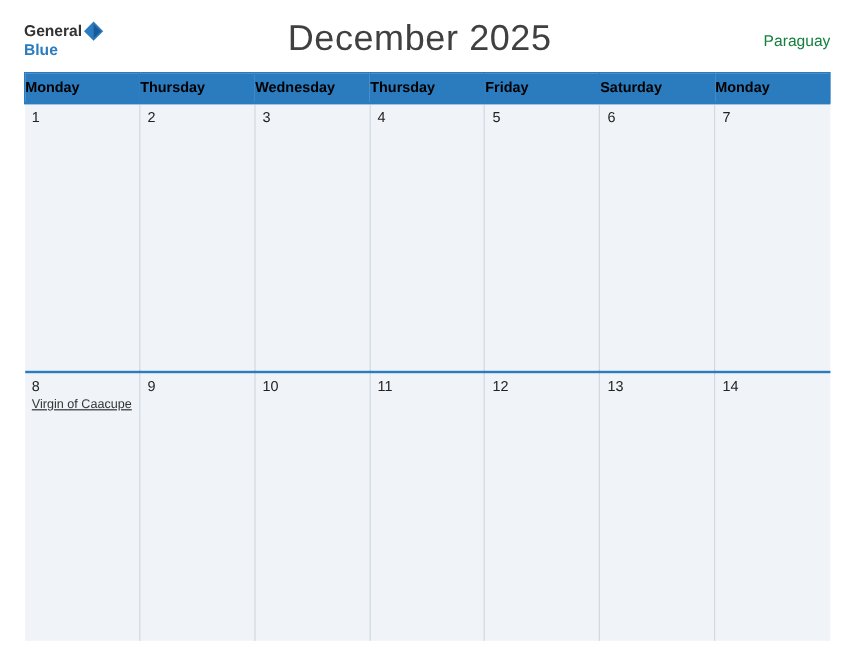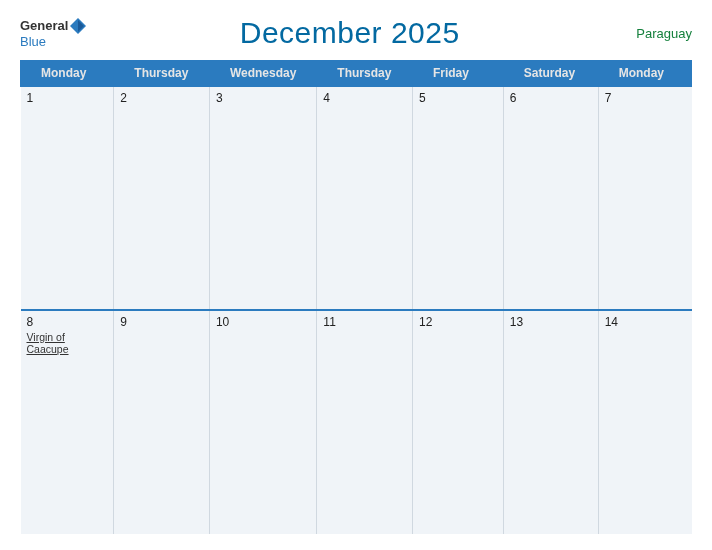--- a/index.html
+++ b/index.html
@@ -29,21 +29,21 @@
       gap: 0px;
     }
     .logo-text-general {
       font-size: 13px;
       font-weight: bold;
       color: #333;
       line-height: 1.1;
     }
     .logo-text-blue {
       font-size: 13px;
-      font-weight: normal;
+      font-weight: bold;
       color: #2b7bbf;
       line-height: 1.1;
     }
     .logo-icon {
       width: 18px;
       height: 18px;
       margin-left: 1px;
     }
     .logo-block {
       display: flex;
@@ -54,41 +54,41 @@
       display: flex;
       align-items: center;
     }
     .title-block {
       text-align: center;
       flex: 1;
     }
     .title-block h1 {
       font-size: 30px;
       font-weight: normal;
-      color: #0369a1;
+      color: #404040;
       letter-spacing: 0.5px;
     }
     .country {
       font-size: 13px;
       color: #15803d;
       text-align: right;
       min-width: 80px;
     }
     
     .calendar-table {
       width: 100%;
       border-collapse: collapse;
       flex: 1;
     }
     .calendar-table thead tr th {
       background-color: #2b7bbf;
-      color: #e5e5e5;
+      color: #000000;
       font-size: 12px;
       font-weight: bold;
-      padding: 5px 20px;
+      padding: 5px 0;
       text-align: left;
       border: 1px solid #2b7bbf;
     }
     .calendar-table tbody tr {
       border-top: 2px solid #2b7bbf;
     }
     .calendar-table tbody tr td {
       background: #f0f4f8;
       vertical-align: top;
       padding: 4px 6px 4px 6px;

